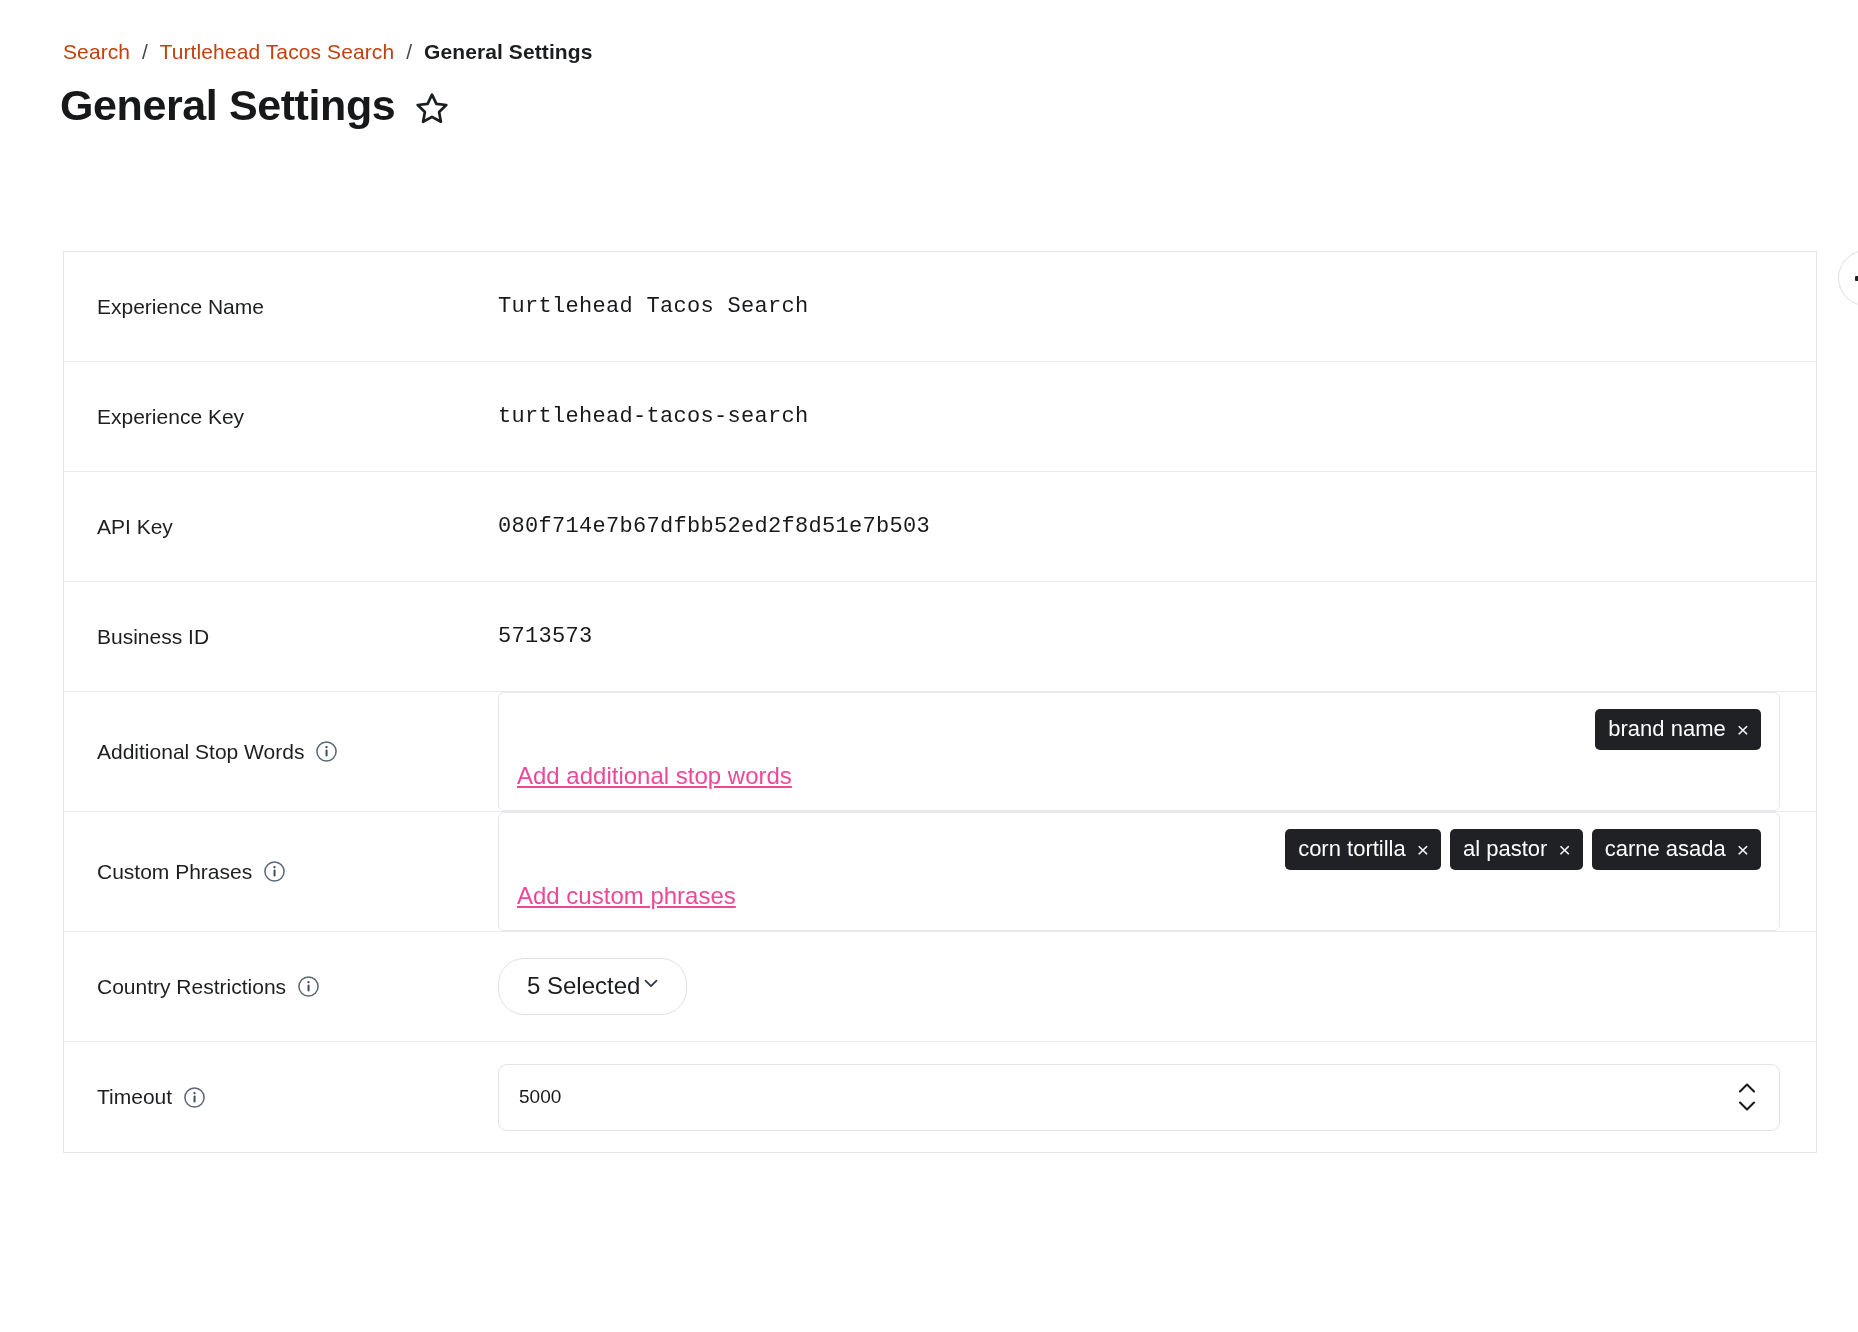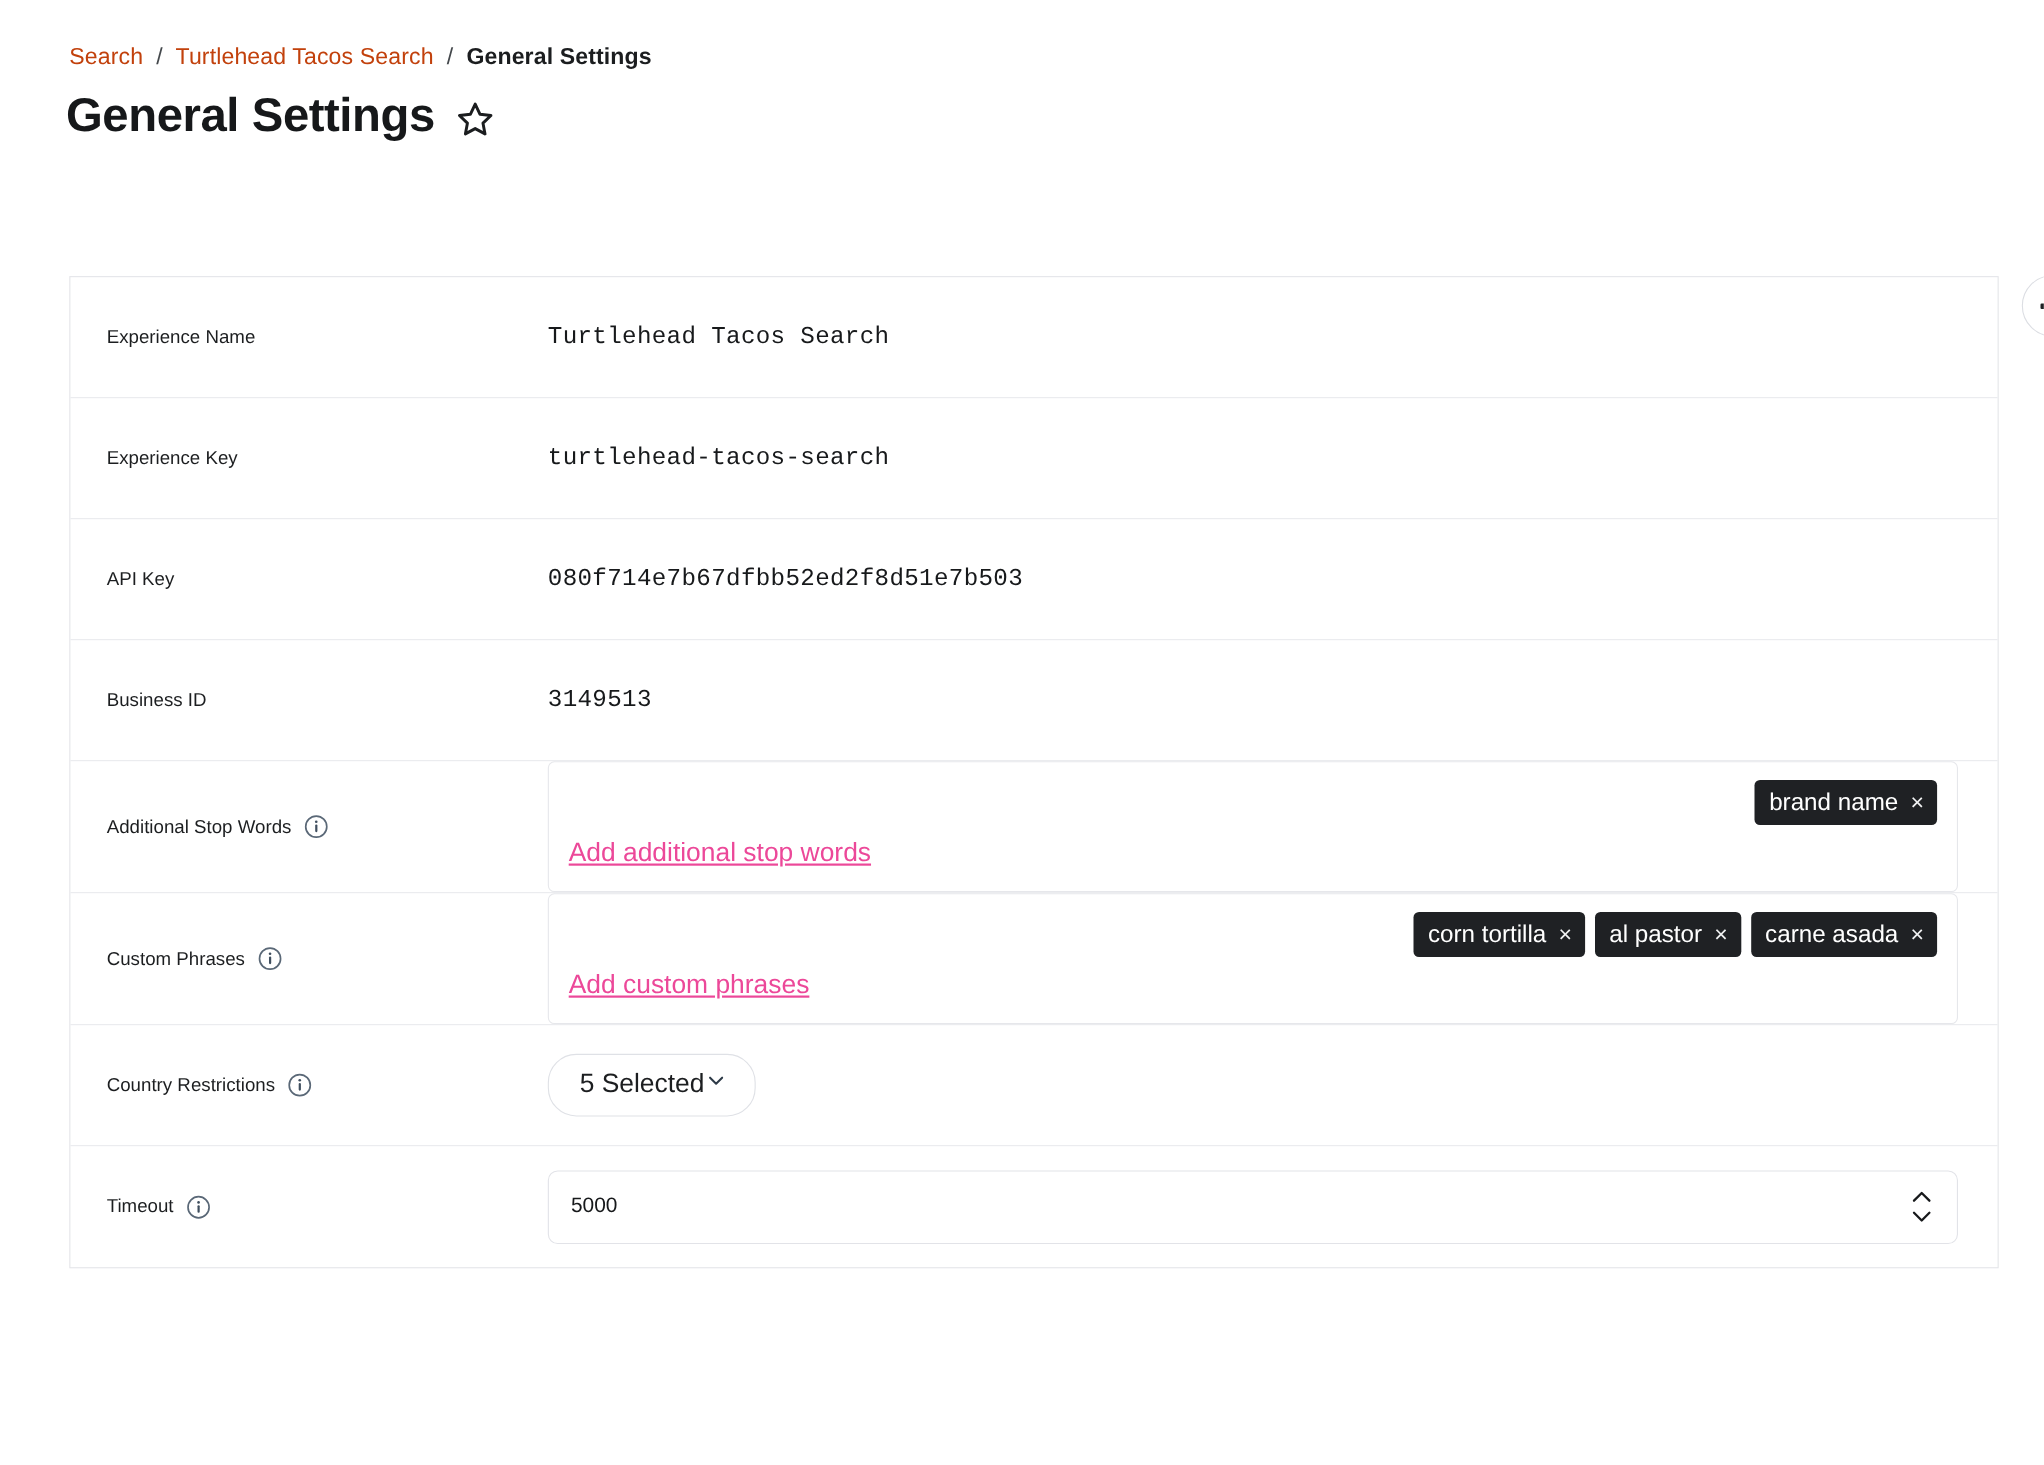--- a/index.html
+++ b/index.html
@@ -83,21 +83,21 @@
   }
   .row:last-child { border-bottom: none; }
 
   .row-label {
     flex: 0 0 434px;
     padding-left: 33px;
     padding-right: 12px;
     display: flex;
     align-items: center;
     gap: 11px;
-    font-size: 17px;
+    font-size: 21px;
     line-height: 30px;
     color: #1c1e20;
   }
   .row-value {
     flex: 1 1 auto;
     padding-right: 36px;
     display: flex;
     align-items: center;
     min-width: 0;
   }
@@ -280,21 +280,21 @@
       <div class="row-value">
         <span class="mono-value">080f714e7b67dfbb52ed2f8d51e7b503</span>
       </div>
     </div>
 
     <div class="row">
       <div class="row-label">
         <span>Business ID</span>
       </div>
       <div class="row-value">
-        <span class="mono-value">3149513</span>
+        <span class="mono-value">5713573</span>
       </div>
     </div>
 
     <div class="row">
       <div class="row-label">
         <span>Additional Stop Words</span>
         <span class="info-icon">
           <svg width="23" height="23" viewBox="0 0 24 24" fill="none">
             <circle cx="12" cy="12" r="10" stroke="#5a6877" stroke-width="1.6"></circle>
             <circle cx="12" cy="7.4" r="1.25" fill="#3f4e5e"></circle>

